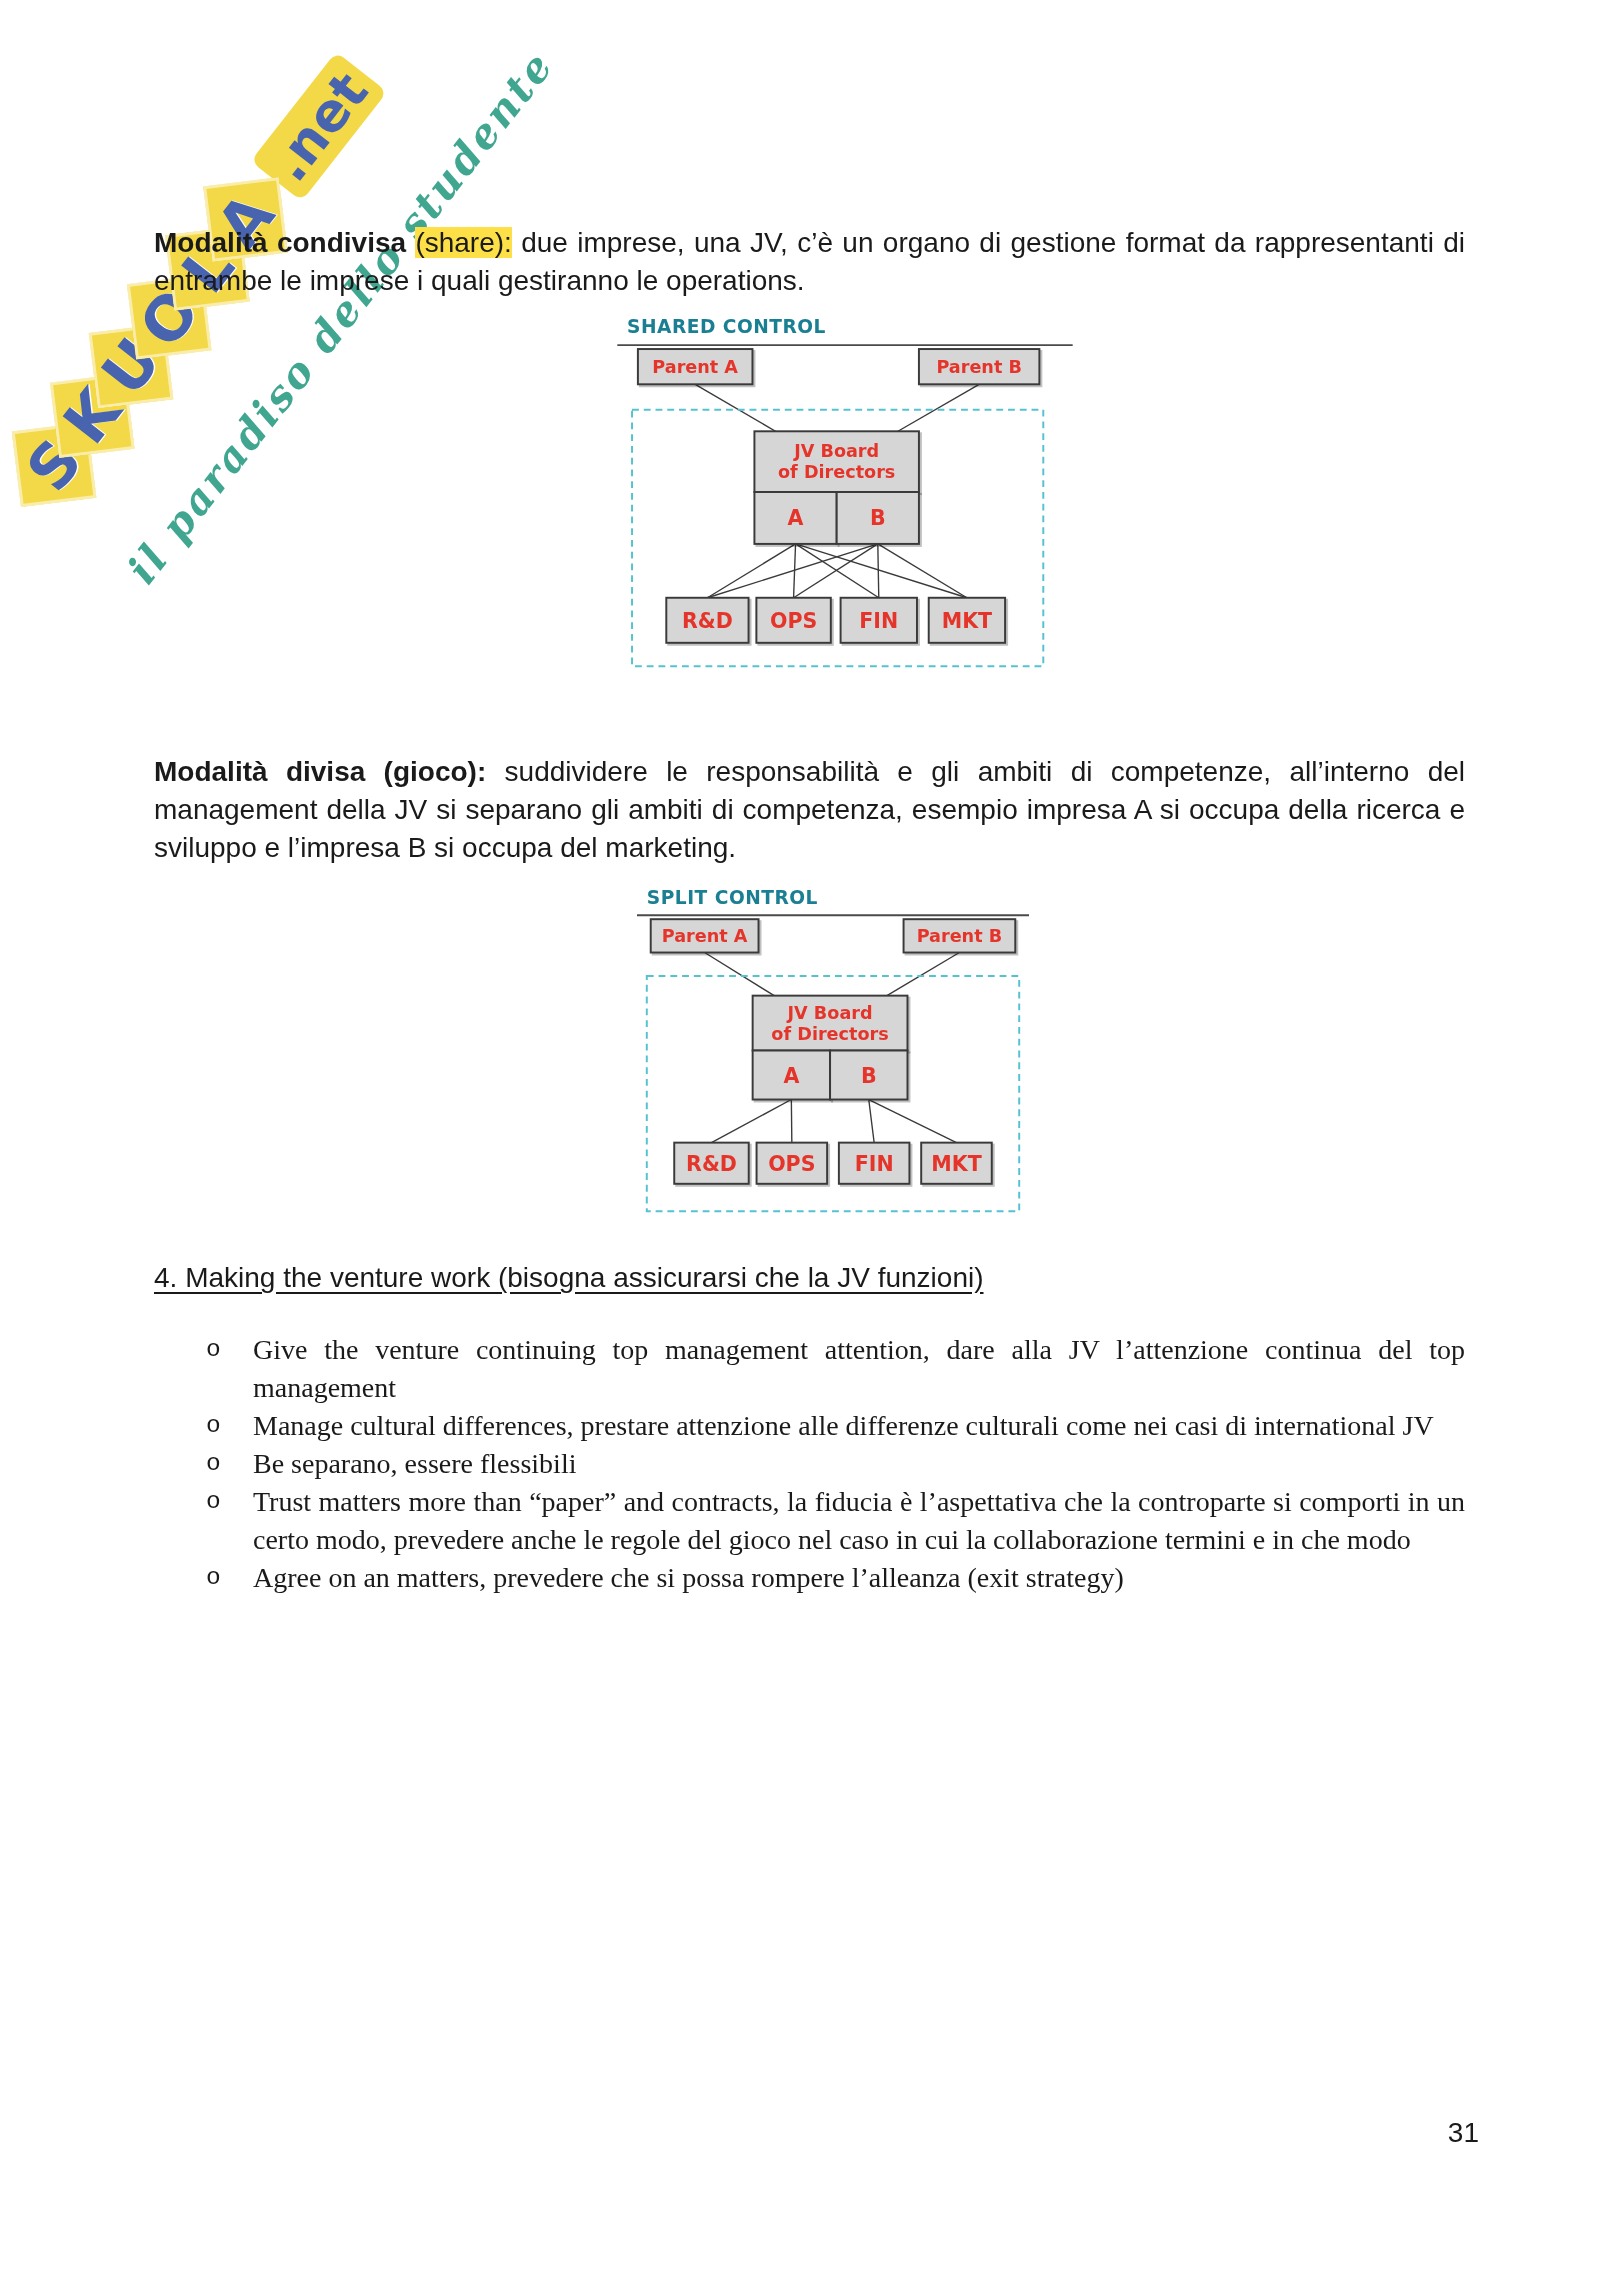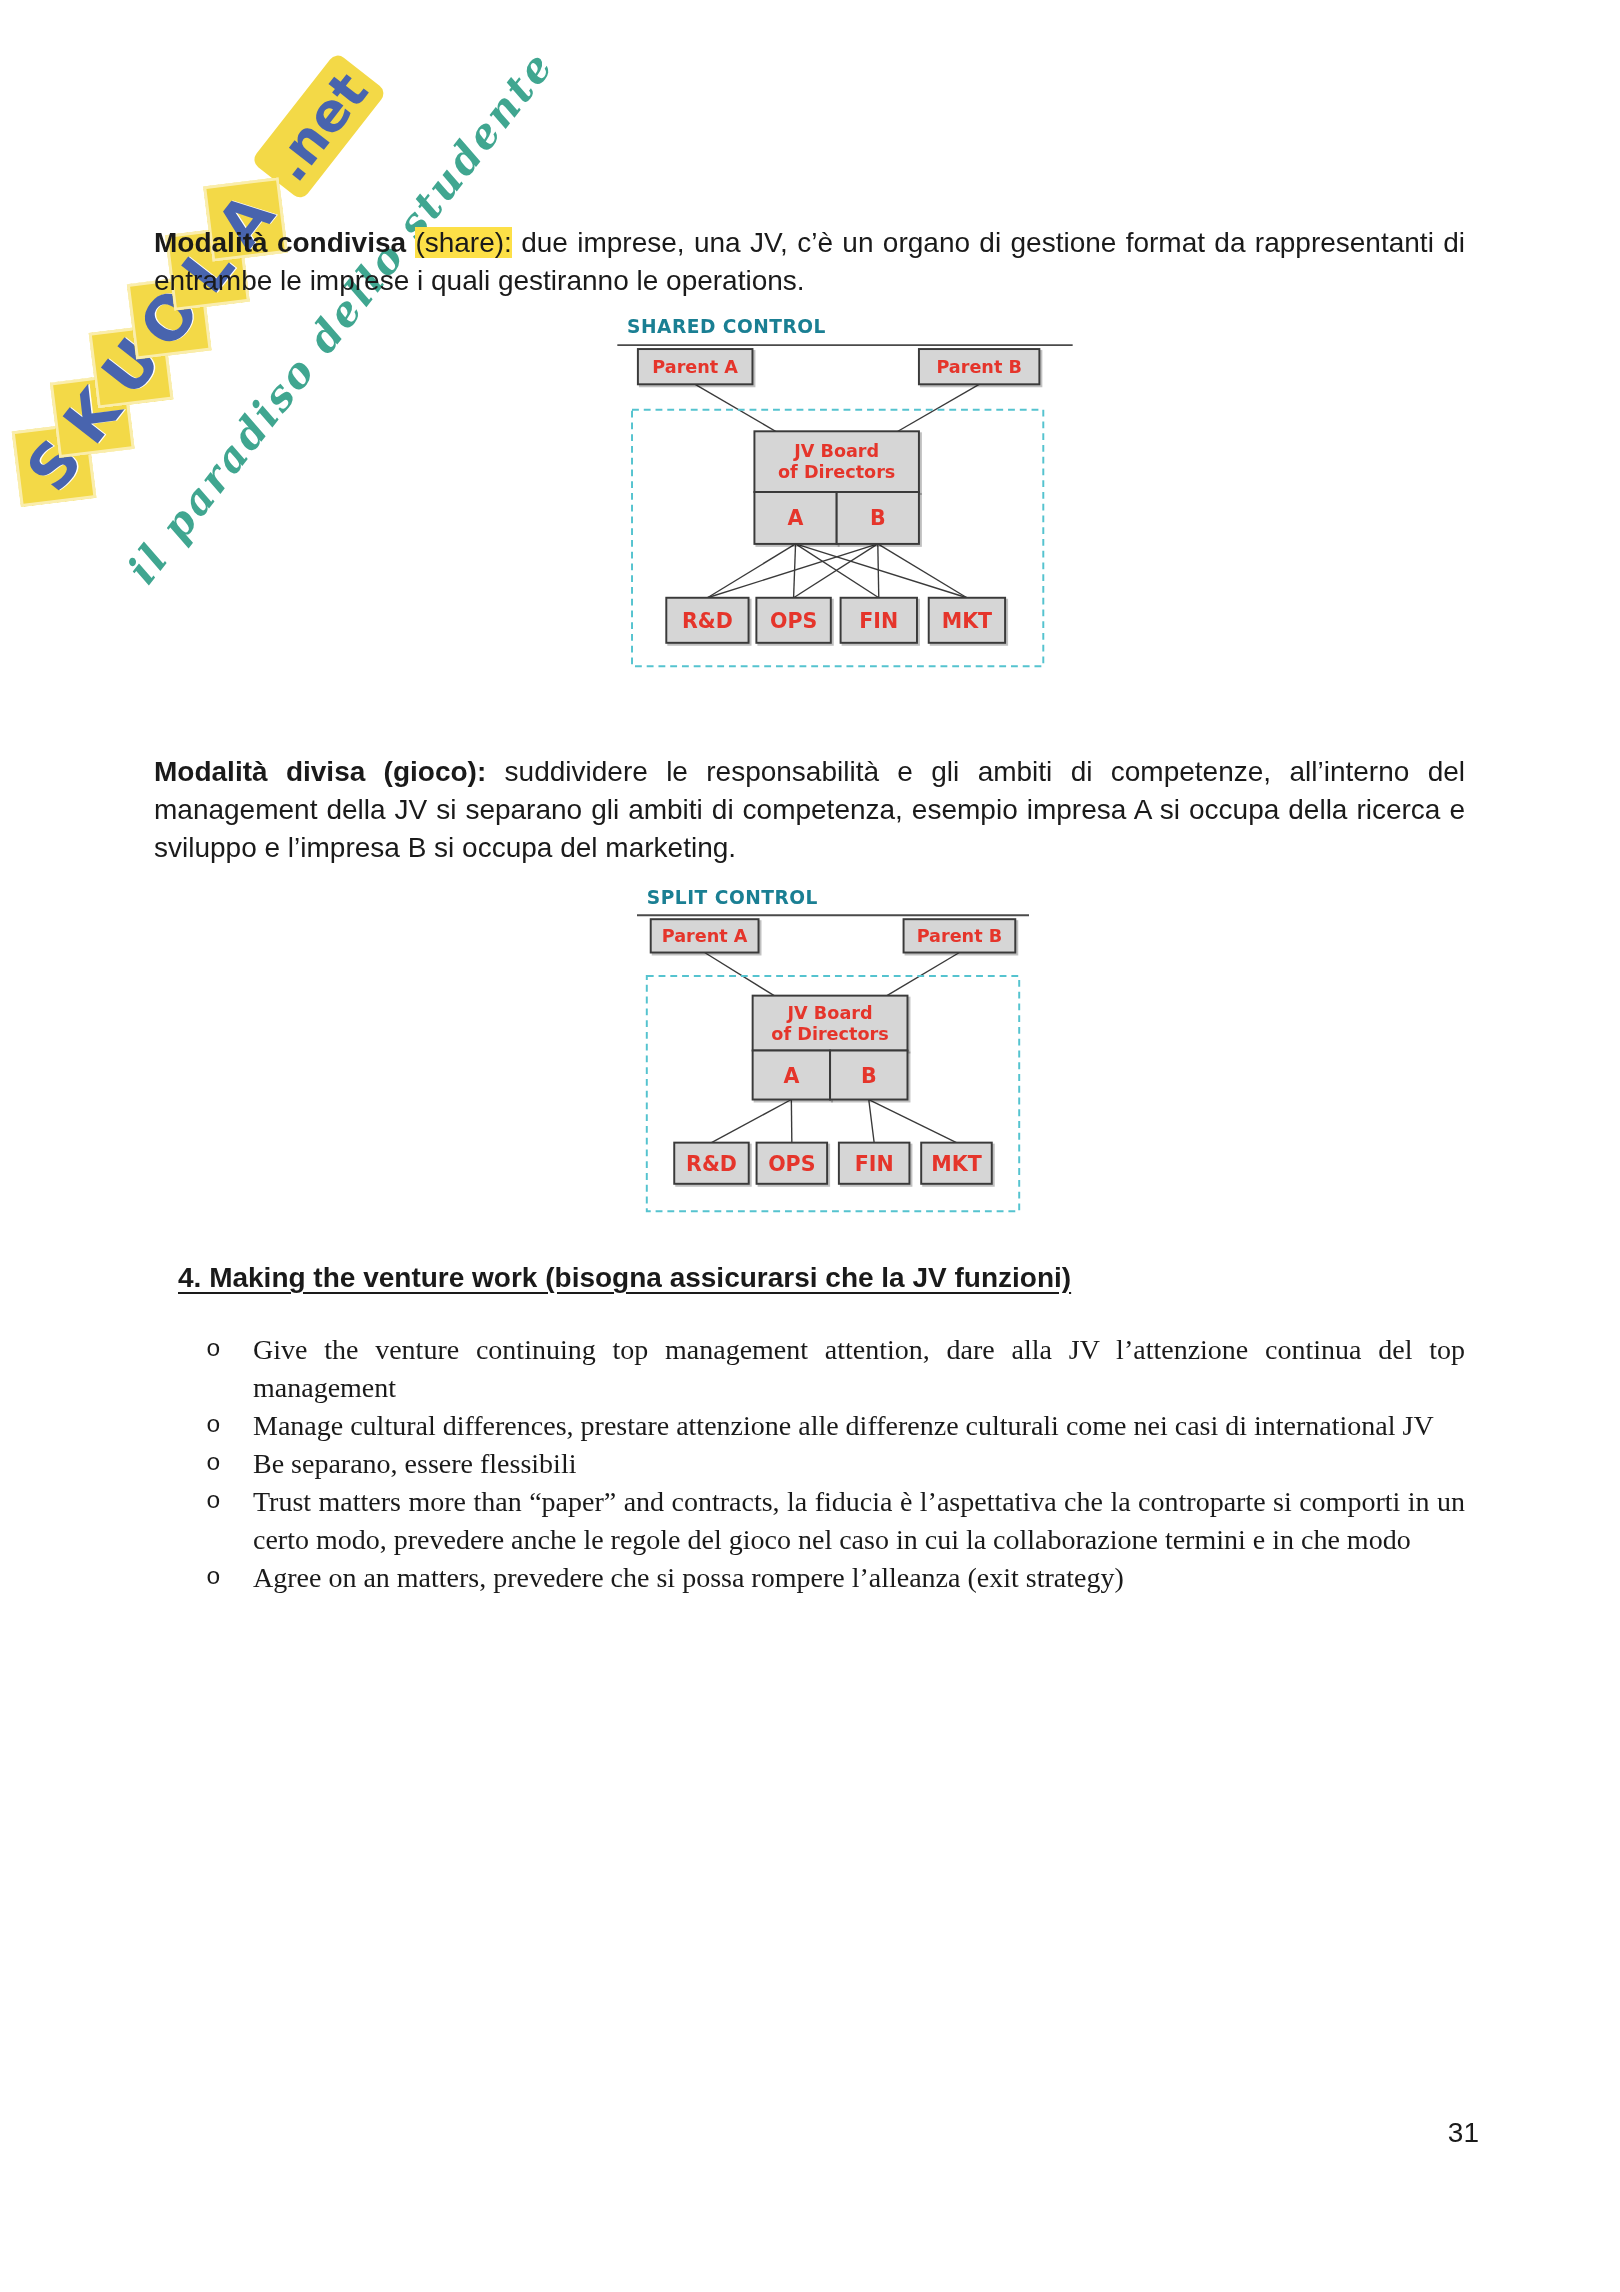--- a/index.html
+++ b/index.html
@@ -54,24 +54,23 @@
     position:absolute;left:154px;width:1311px;
     font-size:28px;line-height:38px;text-align:justify;
   }
   #para-share{top:196px;}
   #para-split{top:725px;}
   .bold{font-weight:bold;margin-top:15px;}
   .hl{font-weight:normal;background:#fde047;margin-top:36px;}
 
   #section-heading{
     position:absolute;left:154px;top:1262px;width:1311px;
-    font-size:28px;font-weight:bold;
+    font-size:28px;font-weight:normal;
     text-decoration:underline;
     text-underline-offset:4.9px;
-    margin-left:24px;
   }
 
   #bullet-list{position:absolute;left:154px;top:1331px;width:1311px;}
   .bullet{display:flex;font-size:28px;line-height:38px;}
   .bullet-marker{
     flex:0 0 47px;margin-left:52px;
     font-family:"Liberation Mono", monospace;
     font-size:24.5px;line-height:38px;
   }
   .bullet-text{flex:1;text-align:justify;font-family:Liberation Serif, serif;}

